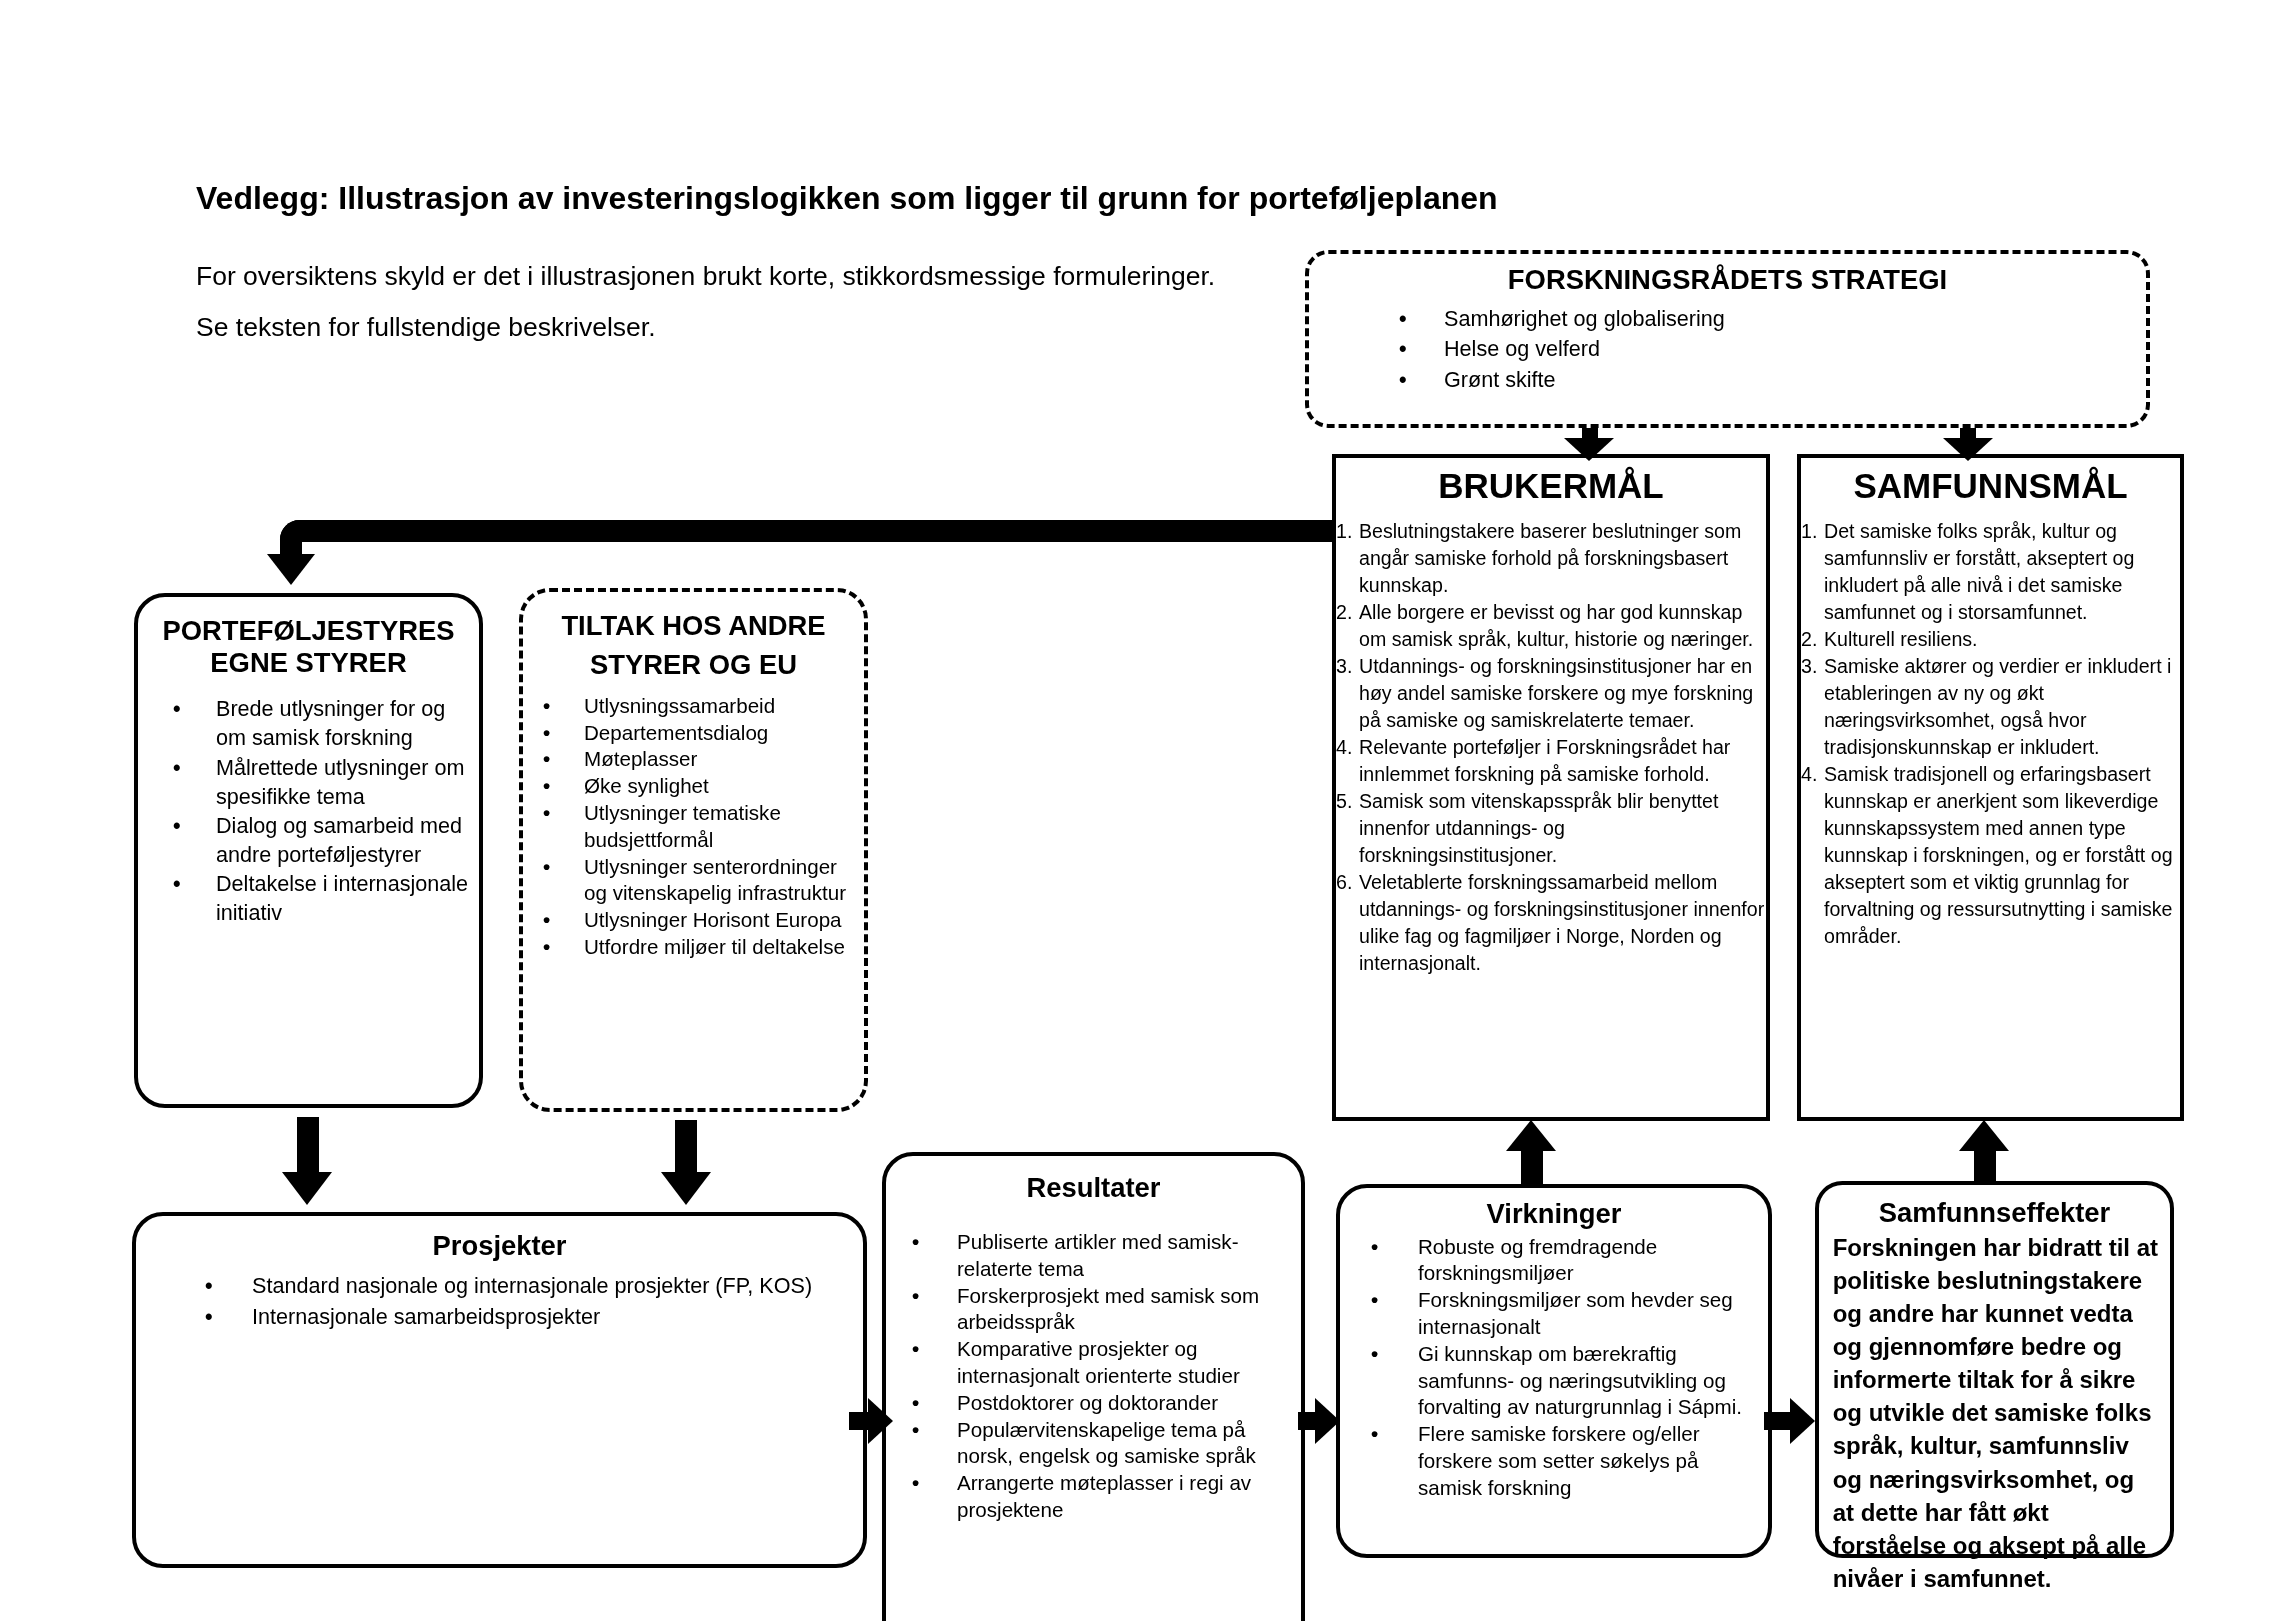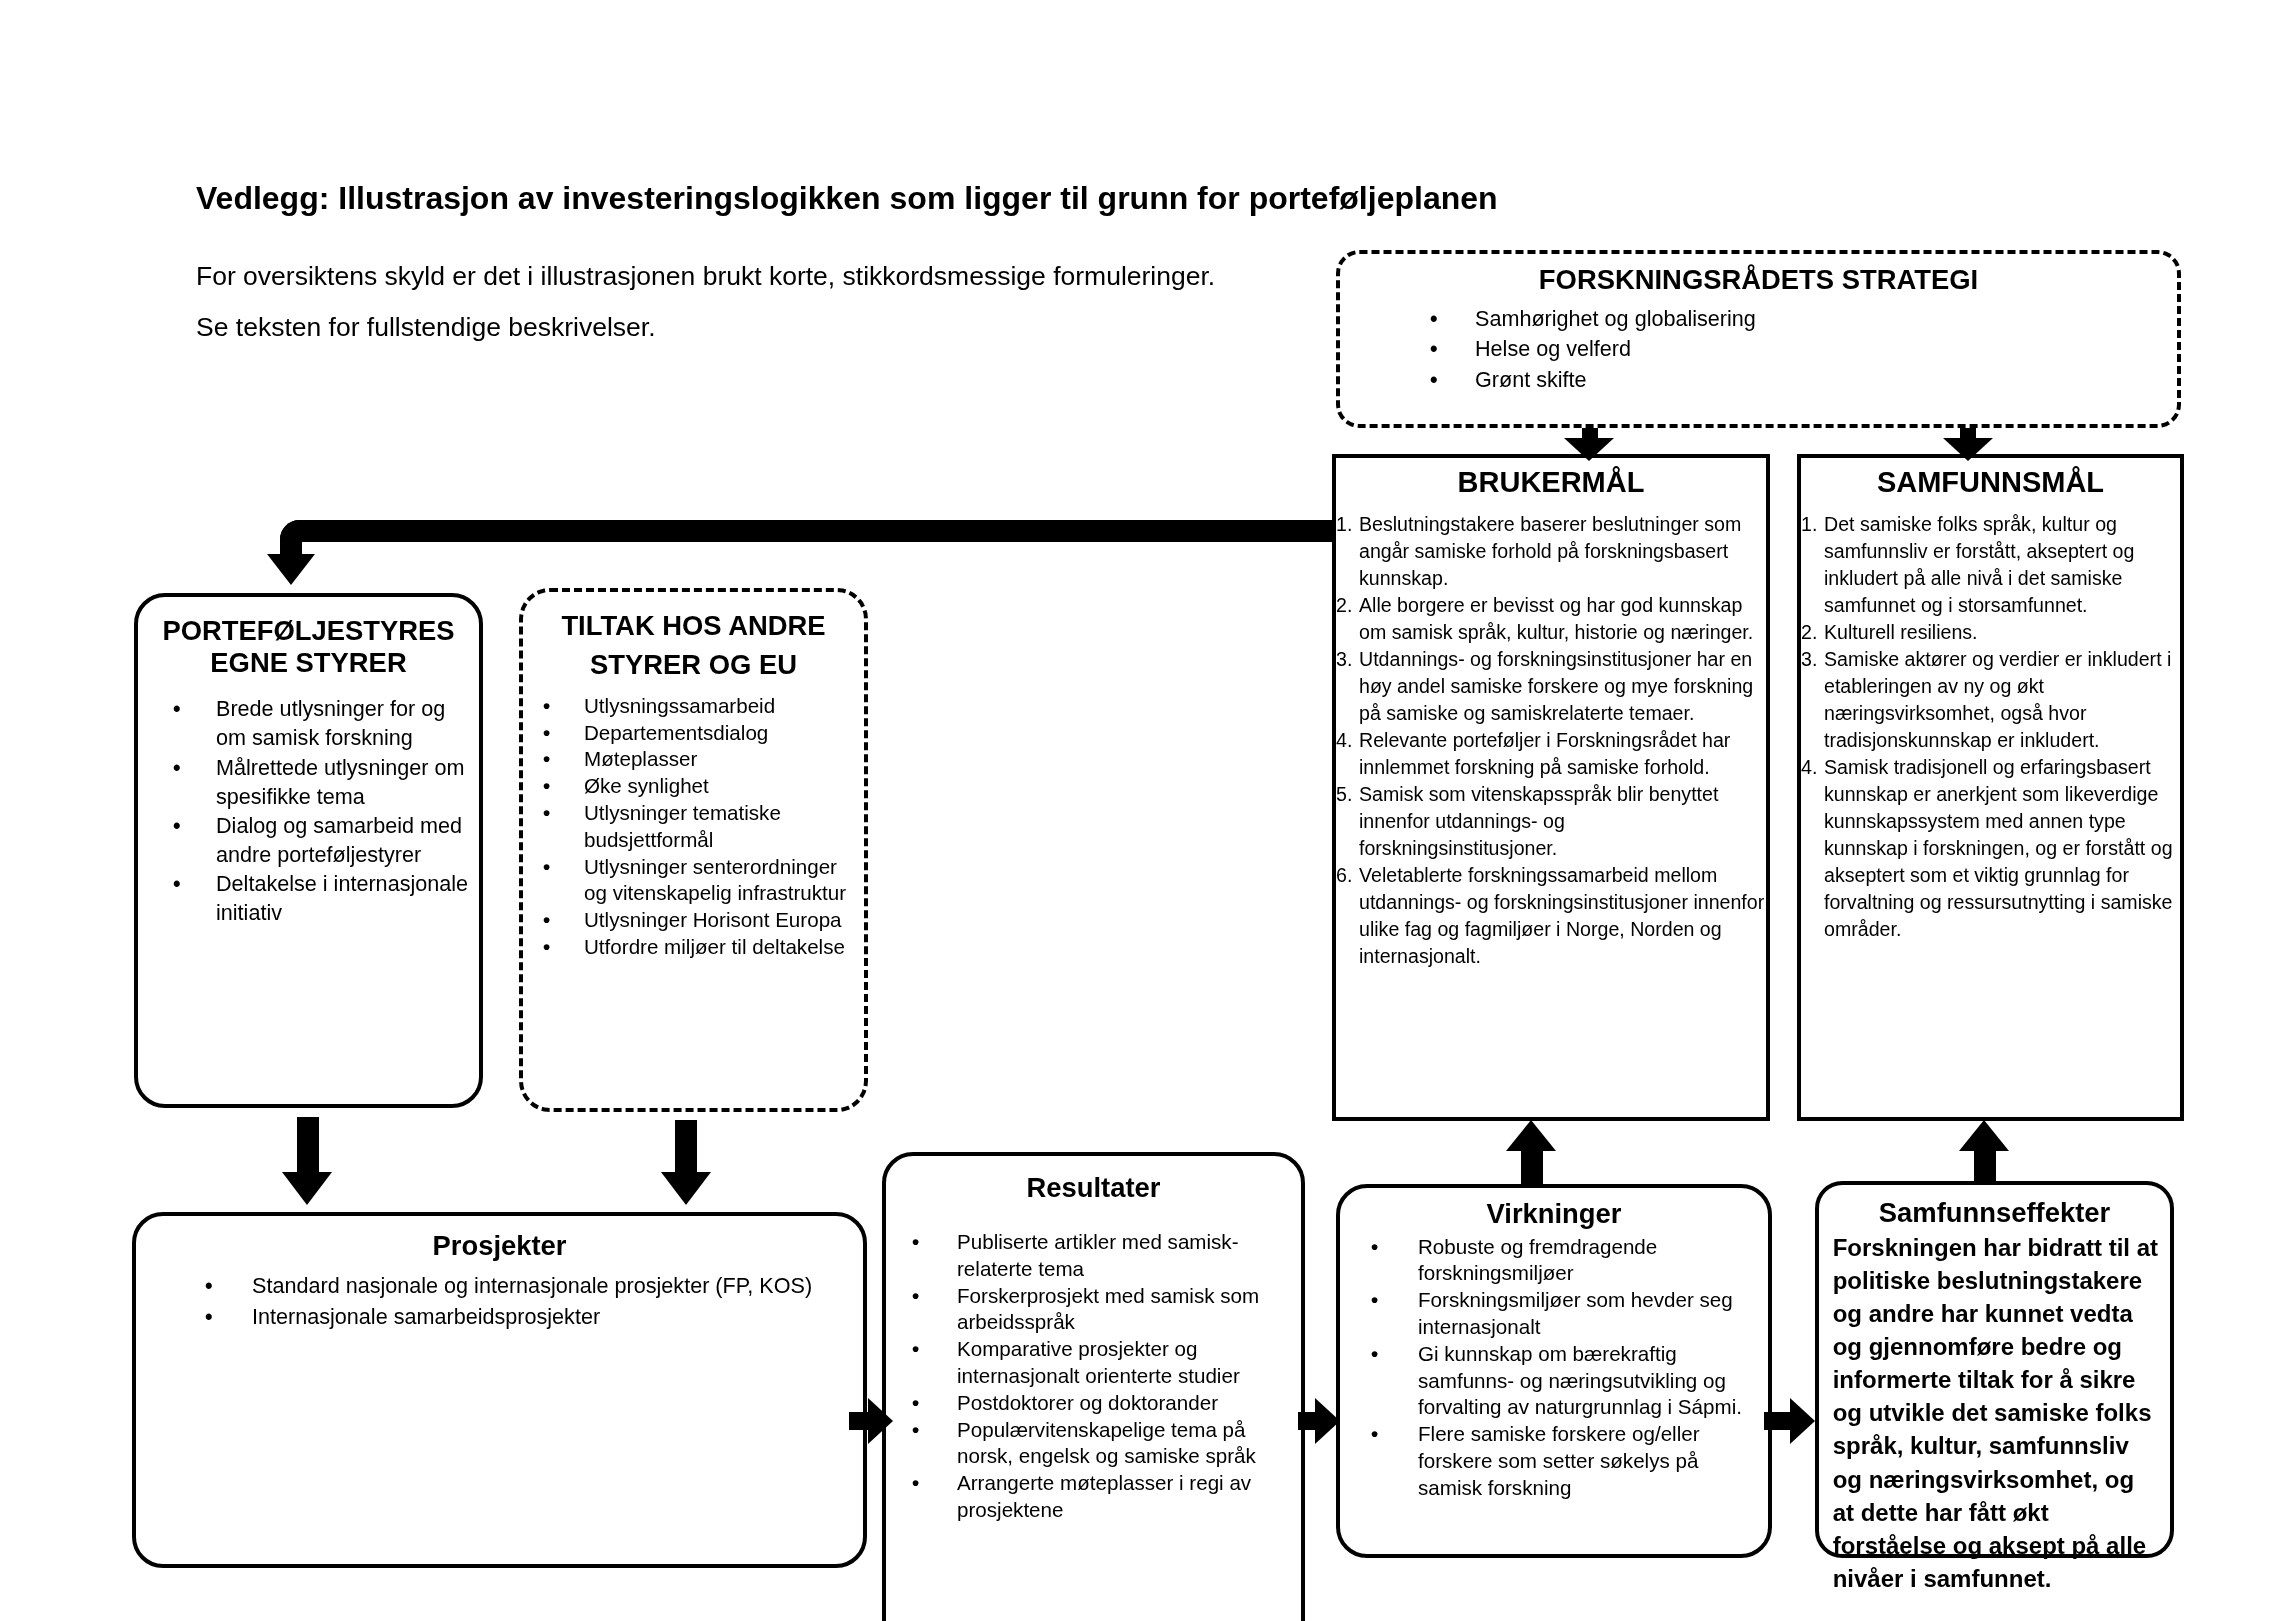--- a/index.html
+++ b/index.html
@@ -19,29 +19,29 @@
 
   
   ul.bullets{list-style:none;margin:0;padding:0;}
   ul.bullets li{position:relative;}
   ul.bullets li::before{content:"\2022";position:absolute;font-weight:bold;}
   ol.nums{list-style:none;counter-reset:num;margin:0;padding:0;}
   ol.nums li{counter-increment:num;position:relative;}
   ol.nums li::before{content:counter(num) ".";position:absolute;left:0;top:0;}
 
   
-  .strategi{left:1336px;top:250px;width:845px;height:178px;}
+  .strategi{left:1305px;top:250px;width:845px;height:178px;}
   .strategi .box-title{font-size:27.4px;margin-top:9.8px;}
   .strategi ul{padding:7.8px 19.6px 0 135px;font-size:21.6px;line-height:1.42;}
   .strategi li::before{left:-45px;}
 
   
   .brukermal{left:1332px;top:454px;width:438px;height:667px;}
   .samfunnsmal{left:1797px;top:454px;width:387px;height:667px;}
-  .goal-title{font-size:29px;margin:7.8px 0 11.8px 0;}
+  .goal-title{font-size:35px;margin:7.8px 0 11.8px 0;}
   .goal-list{font-size:19.6px;line-height:1.38;padding:0 9.8px 0 11.8px;}
   .goal-list li{padding-left:23px;}
 
   
   .portefolje{left:134px;top:593px;width:349px;height:515px;}
   .portefolje .box-title{font-size:27.4px;margin:17.6px 9.8px 15.7px 9.8px;}
   .portefolje ul{padding:0 7.8px 0 78px;font-size:21.6px;line-height:1.35;}
   .portefolje li::before{left:-43px;}
   .tiltak{left:519px;top:588px;width:349px;height:524px;}
   .tiltak .box-title{font-size:27.4px;margin:13.7px 9.8px 7.8px 9.8px;line-height:1.45;}

